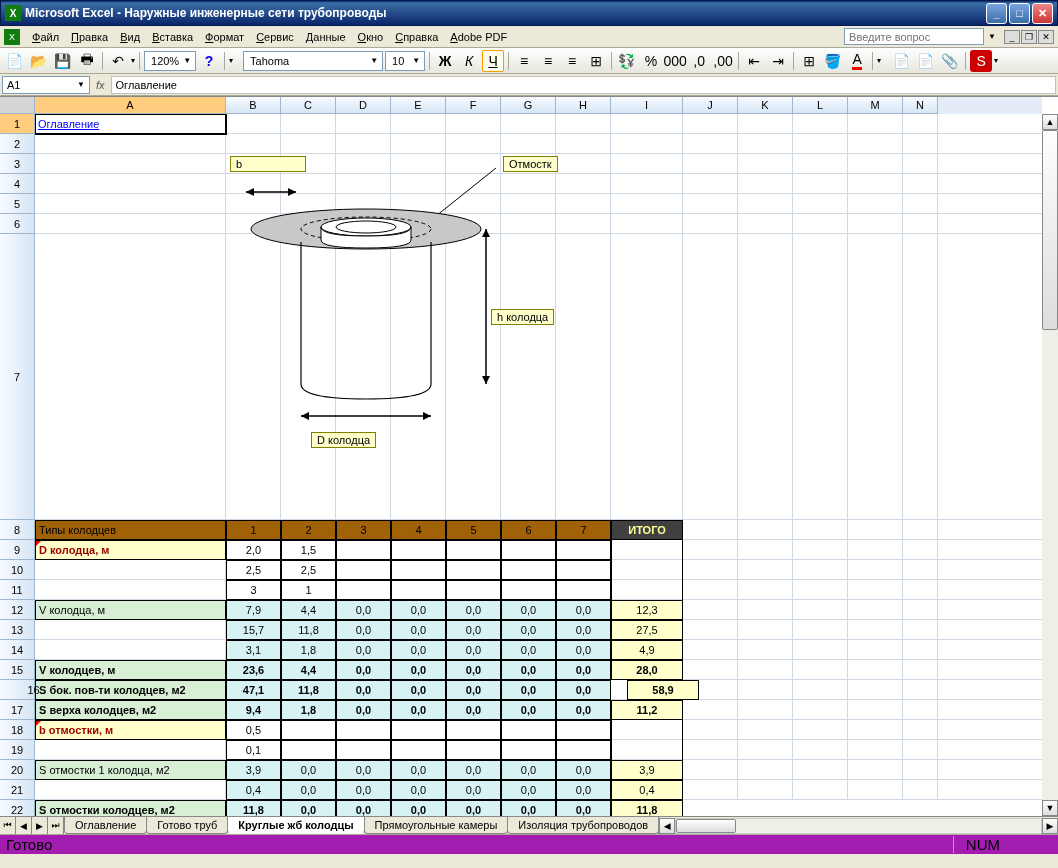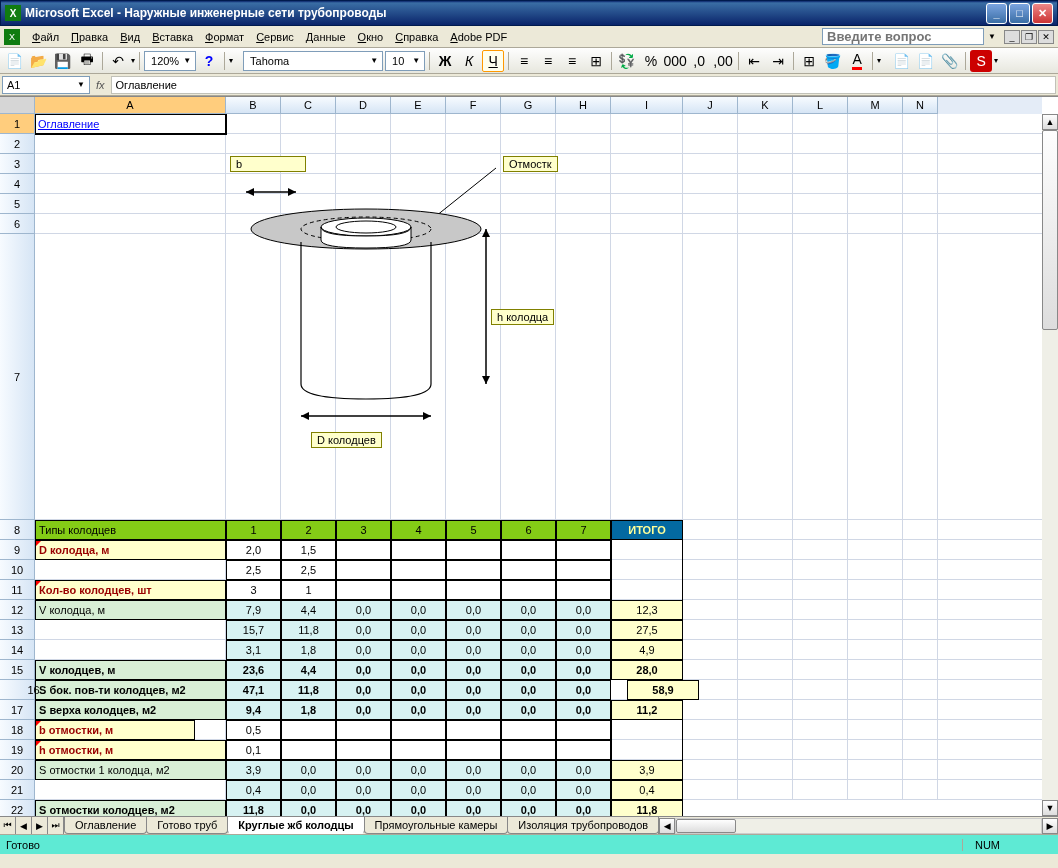--- a/index.html
+++ b/index.html
@@ -11,21 +11,21 @@
 .titlebar .title { font-weight: bold; font-size: 12px; flex: 1; }
 .win-btns { display: flex; gap: 2px; }
 .win-btn { width: 21px; height: 21px; background: linear-gradient(#7ba4e0,#3a6ea5); border: 1px solid #fff; border-radius: 3px; color: #fff; font-weight: bold; display: flex; align-items: center; justify-content: center; cursor: pointer; font-size:11px;}
 .win-btn.close { background: linear-gradient(#e88,#c33); }
 
 
 .menubar { height: 22px; background: #ece9d8; display: flex; align-items: center; padding: 0 4px; border-bottom: 1px solid #aca899; }
 .menubar .app-icon2 { width: 16px; height: 16px; background:#107c10; margin-right:6px;display:inline-flex;align-items:center;justify-content:center;font-size:9px;color:#fff;}
 .menu-item { padding: 2px 6px; cursor: pointer; }
 .menu-item u { text-decoration: underline; }
-.ask-box { margin-left: auto; width: 162px; height: 17px; border: 1px solid #7f9db9; background: #fff; color: #999; padding: 0 4px; font-size:13px;font-weight:bold;}
+.ask-box { margin-left: auto; width: 140px; height: 17px; border: 1px solid #7f9db9; background: #fff; color: #999; padding: 0 4px; font-size:11px;}
 .doc-btns { display:flex; gap:1px; margin-left:4px;}
 .doc-btn { width:16px;height:14px;border:1px solid #888;background:#ddd;font-size:9px;display:flex;align-items:center;justify-content:center;cursor:pointer;}
 
 
 .toolbar { height: 26px; background: linear-gradient(#fefefe,#e7e7de); border-bottom: 1px solid #aca899; display: flex; align-items: center; padding: 0 4px; gap: 2px; }
 .tb-btn { width: 22px; height: 22px; display: flex; align-items: center; justify-content: center; cursor: pointer; border: 1px solid transparent; border-radius: 2px; font-size: 14px; }
 .tb-sep { width: 1px; height: 18px; background: #aca899; margin: 0 2px; }
 .tb-drop { height: 20px; border: 1px solid #7f9db9; background: #fff; display: flex; align-items: center; padding: 0 4px 0 6px; font-size:11px;}
 .tb-drop .arrow { margin-left: 4px; font-size: 8px; }
 .toolbar1 { display:flex; }
@@ -47,24 +47,24 @@
 .row-h.sel { background: #ffcd7d; }
 .cells { position: absolute; top: 17px; left: 35px; right:16px; bottom:16px;}
 .cell-grid { position:absolute; inset:0; }
 .gridline-v { position:absolute; top:0; bottom:0; width:1px; background:#d0d7e5; }
 .gridline-h { position:absolute; left:0; right:0; height:1px; background:#d0d7e5; }
 .cell { position: absolute; display: flex; align-items: center; padding: 0 3px; font-size:11px; overflow:visible; white-space:nowrap;}
 .cell.sel { outline: 2px solid #000; outline-offset: -1px; background: #fff; }
 .link { color: #00f; text-decoration: underline; }
 
 
-.bg-orange { background: #84cc16; border:1px solid #000;}
+.bg-orange { background: #a16207; border:1px solid #000;}
 .bg-yellow { background: #ffffcc; border:1px solid #000;}
 .bg-yellow-b { background: #ffffcc; border:1px solid #000; font-weight:bold;}
-.bg-itogo-h { background: #0369a1; color: #ffff99; font-weight: bold; border:1px solid #000; justify-content:center;}
+.bg-itogo-h { background: #404040; color: #ffff99; font-weight: bold; border:1px solid #000; justify-content:center;}
 .bg-green { background: #d8efd6; border:1px solid #000;}
 .bg-green-b { background: #d8efd6; border:1px solid #000; font-weight:bold;}
 .bg-cyan { background: #d7f2f2; border:1px solid #000; justify-content:center;}
 .bg-cyan-b { background: #d7f2f2; border:1px solid #000; justify-content:center; font-weight:bold;}
 .bg-white-b { background: #fff; border:1px solid #000; justify-content:center;}
 .red-text { color: #900; font-weight:bold;}
 .diag-label { background:#ffffcc; border:1px solid #808000; padding:1px 5px; position:absolute; font-size:11px;}
 .red-tri::before { content:''; position:absolute; top:0; left:0; border-top:5px solid #f00; border-right:5px solid transparent;}
 
 
@@ -76,21 +76,21 @@
 .hscroll { flex:1; background:#ece9d8; border-left:1px solid #888; display:flex;align-items:center;}
 .scroll-btn { width:16px;height:16px;background:linear-gradient(#fefefe,#ddd);border:1px solid #888;display:flex;align-items:center;justify-content:center;font-size:9px;cursor:pointer;}
 .scroll-track { flex:1;height:16px;background:#efefe7;border:1px solid #ccc; position:relative;}
 .scroll-thumb { position:absolute;height:14px;background:linear-gradient(#fefefe,#ddd);border:1px solid #888;border-radius:2px;}
 
 .vscroll { position:absolute; top:17px; right:0; width:16px; bottom:0; background:#ece9d8;}
 .vscroll .scroll-track-v { position:absolute; top:16px; bottom:16px; left:0;right:0;background:#efefe7;}
 .vscroll .sb {position:absolute;width:16px;height:16px;background:linear-gradient(#fefefe,#ddd);border:1px solid #888;display:flex;align-items:center;justify-content:center;font-size:9px;}
 
 
-.statusbar { height: 20px; background: #5eead4; border-top: 1px solid #aca899; display: flex; align-items: center; padding: 0 6px; font-size:11px;}
+.statusbar { height: 20px; background: #a21caf; border-top: 1px solid #aca899; display: flex; align-items: center; padding: 0 6px; font-size:15px;}
 .statusbar .seg { margin-left:auto; padding:0 12px; border-left:1px solid #aca899;}
 </style>
 </head>
 <body>
 
 <div class="titlebar">
   <span class="app-icon">X</span>
   <span class="title">Microsoft Excel - Наружные инженерные сети трубопроводы</span>
   <div class="win-btns">
     <div class="win-btn">_</div>
@@ -289,21 +289,20 @@
       <div class="cell bg-white-b" style="left: 521px; top: 426px; width: 55px; height: 20px;"></div>
       <div class="cell " style="left: 576px; top: 426px; width: 72px; height: 20px; border-top: none; border-right: 1px solid rgb(0, 0, 0); border-bottom: none; border-left: 1px solid rgb(0, 0, 0); border-image: initial;"></div>
       <div class="cell bg-white-b" style="left: 191px; top: 446px; width: 55px; height: 20px;">2,5</div>
       <div class="cell bg-white-b" style="left: 246px; top: 446px; width: 55px; height: 20px;">2,5</div>
       <div class="cell bg-white-b" style="left: 301px; top: 446px; width: 55px; height: 20px;"></div>
       <div class="cell bg-white-b" style="left: 356px; top: 446px; width: 55px; height: 20px;"></div>
       <div class="cell bg-white-b" style="left: 411px; top: 446px; width: 55px; height: 20px;"></div>
       <div class="cell bg-white-b" style="left: 466px; top: 446px; width: 55px; height: 20px;"></div>
       <div class="cell bg-white-b" style="left: 521px; top: 446px; width: 55px; height: 20px;"></div>
       <div class="cell " style="left: 576px; top: 446px; width: 72px; height: 20px; border-top: none; border-right: 1px solid rgb(0, 0, 0); border-bottom: none; border-left: 1px solid rgb(0, 0, 0); border-image: initial;"></div>
-      <div class="cell bg-yellow red-text red-tri" style="left: 0px; top: 466px; width: 191px; height: 20px;">Кол-во колодцев, шт</div>
       <div class="cell bg-white-b" style="left: 191px; top: 466px; width: 55px; height: 20px;">3</div>
       <div class="cell bg-white-b" style="left: 246px; top: 466px; width: 55px; height: 20px;">1</div>
       <div class="cell bg-white-b" style="left: 301px; top: 466px; width: 55px; height: 20px;"></div>
       <div class="cell bg-white-b" style="left: 356px; top: 466px; width: 55px; height: 20px;"></div>
       <div class="cell bg-white-b" style="left: 411px; top: 466px; width: 55px; height: 20px;"></div>
       <div class="cell bg-white-b" style="left: 466px; top: 466px; width: 55px; height: 20px;"></div>
       <div class="cell bg-white-b" style="left: 521px; top: 466px; width: 55px; height: 20px;"></div>
       <div class="cell " style="left: 576px; top: 466px; width: 72px; height: 20px; border-top: none; border-right: 1px solid rgb(0, 0, 0); border-bottom: none; border-left: 1px solid rgb(0, 0, 0); border-image: initial;"></div>
       <div class="cell bg-green" style="left: 0px; top: 486px; width: 191px; height: 20px;">V колодца, м</div>
       <div class="cell bg-cyan" style="left: 191px; top: 486px; width: 55px; height: 20px;">7,9</div>
@@ -350,30 +349,29 @@
       <div class="cell bg-yellow-b" style="left: 592px; top: 566px; width: 72px; height: 20px; justify-content: center;">58,9</div>
       <div class="cell bg-green-b" style="left: 0px; top: 586px; width: 191px; height: 20px;">S верха колодцев, м2</div>
       <div class="cell bg-cyan-b" style="left: 191px; top: 586px; width: 55px; height: 20px;">9,4</div>
       <div class="cell bg-cyan-b" style="left: 246px; top: 586px; width: 55px; height: 20px;">1,8</div>
       <div class="cell bg-cyan-b" style="left: 301px; top: 586px; width: 55px; height: 20px;">0,0</div>
       <div class="cell bg-cyan-b" style="left: 356px; top: 586px; width: 55px; height: 20px;">0,0</div>
       <div class="cell bg-cyan-b" style="left: 411px; top: 586px; width: 55px; height: 20px;">0,0</div>
       <div class="cell bg-cyan-b" style="left: 466px; top: 586px; width: 55px; height: 20px;">0,0</div>
       <div class="cell bg-cyan-b" style="left: 521px; top: 586px; width: 55px; height: 20px;">0,0</div>
       <div class="cell bg-yellow-b" style="left: 576px; top: 586px; width: 72px; height: 20px; justify-content: center;">11,2</div>
-      <div class="cell bg-yellow red-text red-tri" style="left: 0px; top: 606px; width: 160px; height: 20px;">b отмостки, м</div>
+      <div class="cell bg-yellow red-text red-tri" style="left: 0px; top: 606px; width: 191px; height: 20px;">b отмостки, м</div>
       <div class="cell bg-white-b" style="left: 191px; top: 606px; width: 55px; height: 20px;">0,5</div>
       <div class="cell bg-white-b" style="left: 246px; top: 606px; width: 55px; height: 20px;"></div>
       <div class="cell bg-white-b" style="left: 301px; top: 606px; width: 55px; height: 20px;"></div>
       <div class="cell bg-white-b" style="left: 356px; top: 606px; width: 55px; height: 20px;"></div>
       <div class="cell bg-white-b" style="left: 411px; top: 606px; width: 55px; height: 20px;"></div>
       <div class="cell bg-white-b" style="left: 466px; top: 606px; width: 55px; height: 20px;"></div>
       <div class="cell bg-white-b" style="left: 521px; top: 606px; width: 55px; height: 20px;"></div>
       <div class="cell " style="left: 576px; top: 606px; width: 72px; height: 20px; border-top: none; border-right: 1px solid rgb(0, 0, 0); border-bottom: none; border-left: 1px solid rgb(0, 0, 0); border-image: initial;"></div>
-      <div class="cell bg-yellow red-text red-tri" style="left: 0px; top: 626px; width: 191px; height: 20px;">h отмостки, м</div>
       <div class="cell bg-white-b" style="left: 191px; top: 626px; width: 55px; height: 20px;">0,1</div>
       <div class="cell bg-white-b" style="left: 246px; top: 626px; width: 55px; height: 20px;"></div>
       <div class="cell bg-white-b" style="left: 301px; top: 626px; width: 55px; height: 20px;"></div>
       <div class="cell bg-white-b" style="left: 356px; top: 626px; width: 55px; height: 20px;"></div>
       <div class="cell bg-white-b" style="left: 411px; top: 626px; width: 55px; height: 20px;"></div>
       <div class="cell bg-white-b" style="left: 466px; top: 626px; width: 55px; height: 20px;"></div>
       <div class="cell bg-white-b" style="left: 521px; top: 626px; width: 55px; height: 20px;"></div>
       <div class="cell " style="left: 576px; top: 626px; width: 72px; height: 20px; border-top: none; border-right: 1px solid rgb(0, 0, 0); border-bottom: none; border-left: 1px solid rgb(0, 0, 0); border-image: initial;"></div>
       <div class="cell bg-green" style="left: 0px; top: 646px; width: 191px; height: 20px;">S отмостки 1 колодца, м2</div>
       <div class="cell bg-cyan" style="left: 191px; top: 646px; width: 55px; height: 20px;">3,9</div>
@@ -398,21 +396,21 @@
       <div class="cell bg-cyan-b" style="left: 246px; top: 686px; width: 55px; height: 20px;">0,0</div>
       <div class="cell bg-cyan-b" style="left: 301px; top: 686px; width: 55px; height: 20px;">0,0</div>
       <div class="cell bg-cyan-b" style="left: 356px; top: 686px; width: 55px; height: 20px;">0,0</div>
       <div class="cell bg-cyan-b" style="left: 411px; top: 686px; width: 55px; height: 20px;">0,0</div>
       <div class="cell bg-cyan-b" style="left: 466px; top: 686px; width: 55px; height: 20px;">0,0</div>
       <div class="cell bg-cyan-b" style="left: 521px; top: 686px; width: 55px; height: 20px;">0,0</div>
       <div class="cell bg-yellow-b" style="left: 576px; top: 686px; width: 72px; height: 20px; justify-content: center;">11,8</div>
       <div class="diag-label" style="left: 195px; top: 42px; width: 76px;">b</div>
       <div class="diag-label" style="left: 468px; top: 42px;">Отмостк</div>
       <div class="diag-label" style="left: 456px; top: 195px;">h колодца</div>
-      <div class="diag-label" style="left: 276px; top: 318px;">D колодцев</div>
+      <div class="diag-label" style="left: 276px; top: 318px;">D колодца</div>
       <svg width="480" height="300" style="position: absolute; left: 181px; top: 40px;">
 <defs></defs>
 
 <line x1="30" y1="38" x2="80" y2="38" stroke="#000" stroke-width="1.5"></line>
 <polygon points="30,38 38,34 38,42" fill="#000"></polygon>
         <polygon points="80,38 72,34 72,42" fill="#000"></polygon>
 
 <line x1="280" y1="14" x2="210" y2="70" stroke="#000"></line>
 
 <ellipse cx="150" cy="75" rx="115" ry="20" fill="#c8c8c8" stroke="#000"></ellipse>

